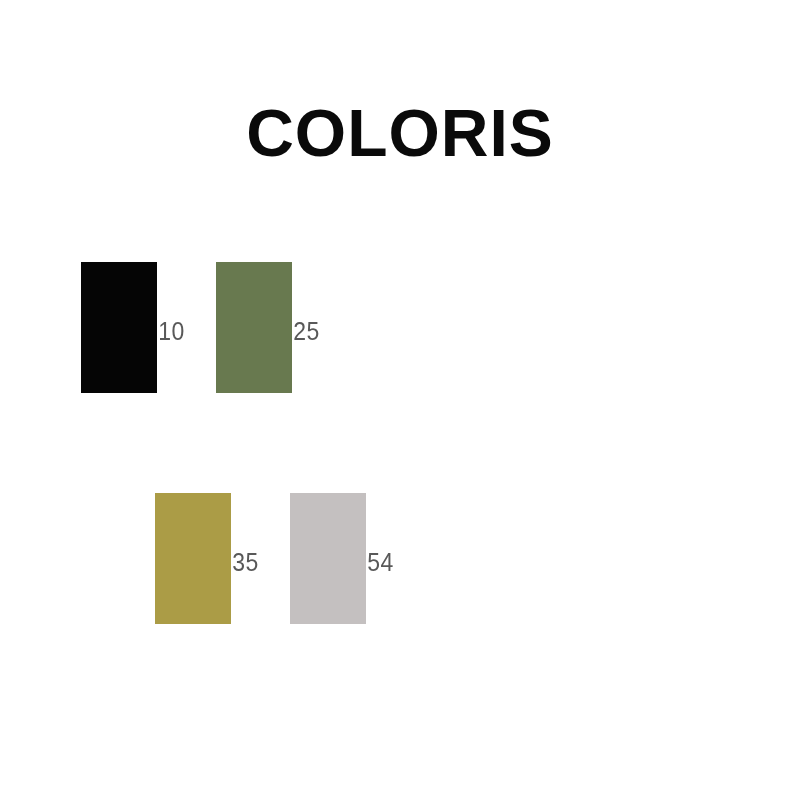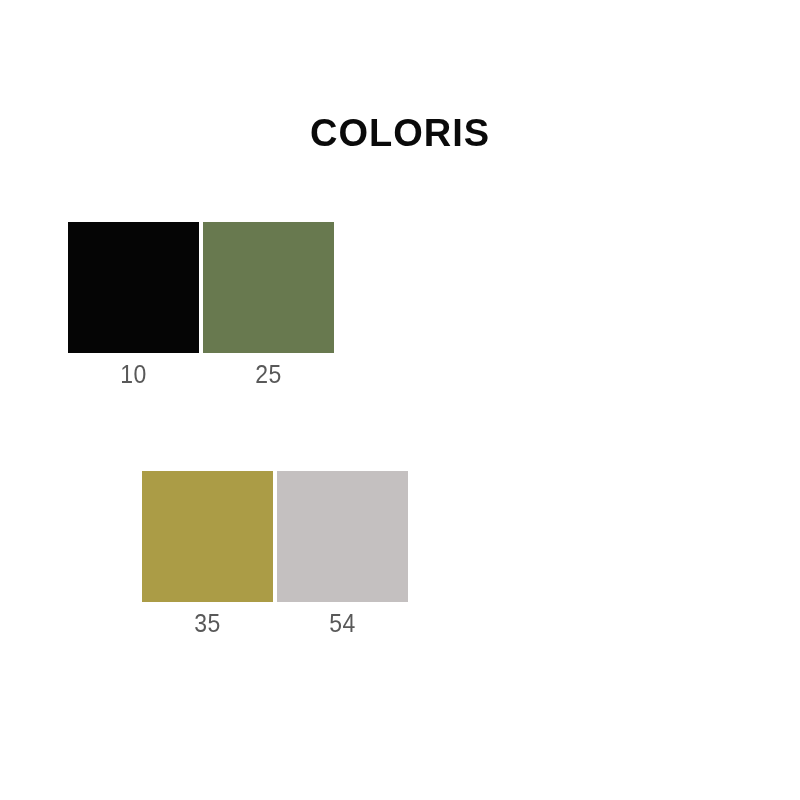--- a/index.html
+++ b/index.html
@@ -24,50 +24,51 @@
     background: #FFFFFF;
   }
 
   #palette-title {
     position: absolute;
     left: 0;
     top: 102px;
     width: 800px;
     text-align: center;
     font-family: "Liberation Sans", sans-serif;
-    font-size: 38px;
+    font-size: 66px;
     font-weight: bold;
     letter-spacing: 1px;
     color: #0A0A0A;
     line-height: 62px;
     white-space: nowrap;
   }
 
   .swatch-row {
     position: absolute;
     display: flex;
     flex-direction: row;
   }
 
   #swatch-row-1 {
     left: 81px;
     top: 222px;
   }
 
   #swatch-row-2 {
     left: 155px;
-    top: 471px;
+    top: 453px;
   }
 
   .swatch-cell {
     width: 105px;
     margin-right: 30px;
     display: flex;
-    flex-direction: column;
+    flex-direction: row;
     align-items: center;
+    margin-top: 40px;
   }
   .swatch-cell:last-child {
     margin-right: 0;
   }
 
   .swatch-chip {
     width: 131px;
     height: 131px;
     display: block;
   }

